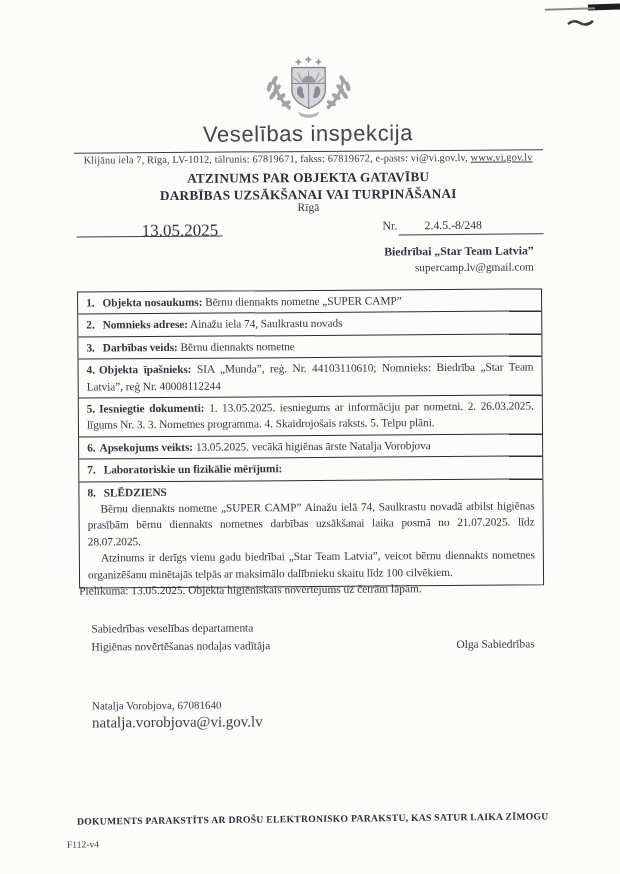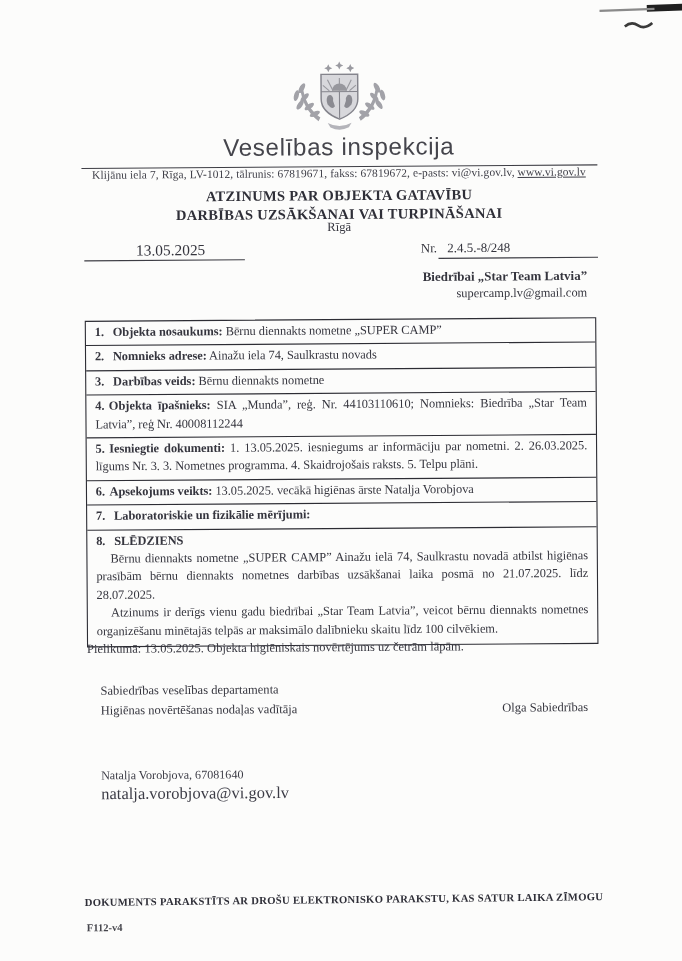--- a/index.html
+++ b/index.html
@@ -20,24 +20,24 @@
             color:#45454c;letter-spacing:0.6px;}
   .addr-rule{top:151px;left:76px;width:469px;border-top:1.7px solid #3d3d44;}
   .address{top:153px;left:0;width:620px;text-align:center;font-size:10.4px;color:#404049;letter-spacing:0.1px;}
   .address .www{text-decoration:underline;}
 
   .doc-title{top:170px;left:0;width:620px;text-align:center;font-weight:bold;
              font-size:13.2px;line-height:16.5px;letter-spacing:0.25px;color:#2f2f38;}
   .place{top:201px;left:0;width:620px;text-align:center;font-size:11.5px;}
 
   .date-row{top:219px;left:78px;width:467px;height:20px;}
-  .date-value{position:absolute;left:47px;top:1px;font-size:14px;}
+  .date-value{position:absolute;left:65px;top:1px;font-size:17px;}
   .u-date{position:absolute;left:0;top:16px;width:146px;border-bottom:1.3px solid #3d3d44;}
   .nr-label{position:absolute;left:306px;top:0;font-size:11.8px;}
-  .nr-value{position:absolute;left:330px;top:0;font-size:11.8px;}
+  .nr-value{position:absolute;left:348px;top:0;font-size:11.8px;}
   .u-nr{position:absolute;left:322px;top:16px;width:145px;border-bottom:1.3px solid #3d3d44;}
 
   .recipient{top:244px;left:200px;width:335px;text-align:right;line-height:16px;}
   .r-name{font-weight:bold;font-size:11.8px;}
   .r-email{font-size:11.3px;}
 
   
   .doc-table{top:290px;left:78px;width:465px;border:1.6px solid #2d2d34;box-sizing:border-box;}
   .t-row{border-top:1.4px solid #2d2d34;padding:2px 8px 3px 8px;font-size:11.3px;
          line-height:16.4px;letter-spacing:-0.05px;}
@@ -53,21 +53,21 @@
 
   .sig1{top:621px;left:90px;font-size:11.4px;}
   .sig2{top:639px;left:90px;font-size:11.4px;}
   .signer{top:639px;left:455px;font-size:11.4px;}
 
   .contact1{top:698px;left:90px;font-size:11px;color:#3c3c46;}
   .contact2{top:713px;left:90px;font-size:15px;color:#3c3c46;}
 
   .footer{top:813px;left:0;width:620px;text-align:center;font-weight:bold;
           font-size:9.7px;letter-spacing:0.25px;color:#2f2f38;transform:rotate(-0.25deg);}
-  .form-code{top:837px;left:76px;font-size:9.6px;color:#45454c;font-weight:bold;}
+  .form-code{top:837px;left:64px;font-size:9.6px;color:#45454c;}
 </style>
 </head>
 <body>
 
 <div class="page">
 
   <div class="scan-bar"></div>
   <div class="scan-line"></div>
   <svg class="scan-curl" width="30" height="14" viewBox="0 0 30 14">
     <path d="M2,9 Q8,4 14,8 Q20,12 27,6" fill="none" stroke="#3a3a3a" stroke-width="2.4"></path>

